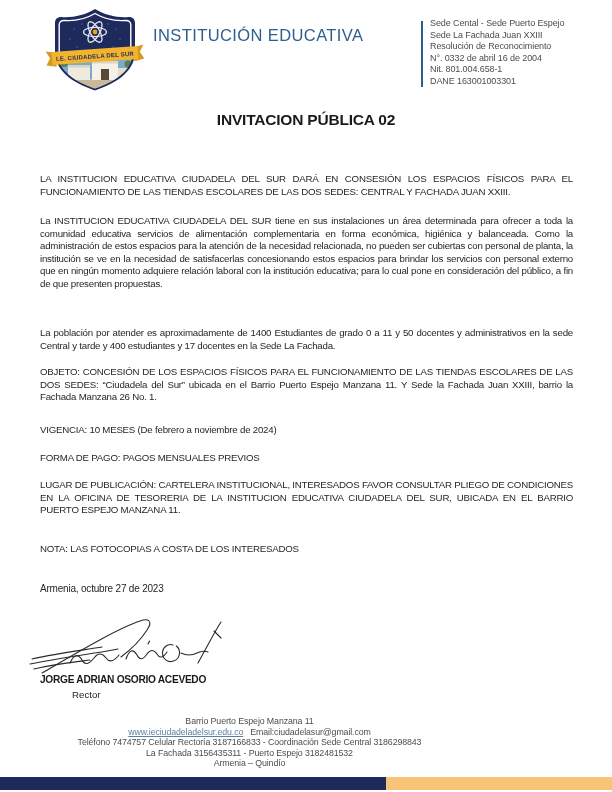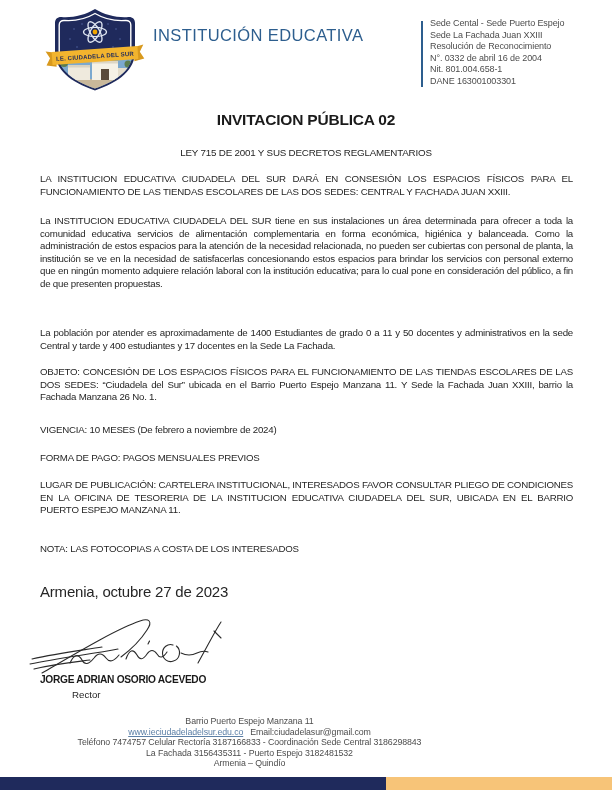--- a/index.html
+++ b/index.html
@@ -41,21 +41,21 @@
   }
   .para.single { text-align: left; }
   .p1 { top: 173px; }
   .p2 { top: 215px; }
   .p3 { top: 327px; }
   .p4 { top: 366px; }
   .p5 { top: 424px; }
   .p6 { top: 452px; }
   .p7 { top: 479px; }
   .p8 { top: 543px; }
-  .date-line { position: absolute; left: 40px; top: 583px; font-size: 15px; letter-spacing: -0.2px; }
+  .date-line { position: absolute; left: 40px; top: 583px; font-size: 10px; letter-spacing: -0.2px; }
 
   .signature { position: absolute; left: 28px; top: 615px; }
   .sig-name {
     position: absolute; left: 40px; top: 674px;
     font-weight: bold; font-size: 10.2px; letter-spacing: -0.3px; color: #1a1a1a;
   }
   .sig-role { position: absolute; left: 40px; top: 689px; font-size: 9.7px; padding-left: 32px; }
 
   
   .footer-block {
@@ -134,21 +134,20 @@
   <div class="head-info">
     <div>Sede Cental - Sede Puerto Espejo</div>
     <div>Sede La Fachada Juan XXIII</div>
     <div>Resolución de Reconocimiento</div>
     <div>N°. 0332 de abril 16 de 2004</div>
     <div>Nit. 801.004.658-1</div>
     <div>DANE 163001003301</div>
   </div>
 
   <div class="doc-title">INVITACION PÚBLICA 02</div>
-  <div class="doc-subtitle">LEY 715 DE 2001 Y SUS DECRETOS REGLAMENTARIOS</div>
 
   <p class="para p1">LA INSTITUCION EDUCATIVA CIUDADELA DEL SUR DARÁ EN CONSESIÓN LOS ESPACIOS FÍSICOS PARA EL FUNCIONAMIENTO DE LAS TIENDAS ESCOLARES DE LAS DOS SEDES: CENTRAL Y FACHADA JUAN XXIII.</p>
   <p class="para p2">La INSTITUCION EDUCATIVA CIUDADELA DEL SUR tiene en sus instalaciones un área determinada para ofrecer a toda la comunidad educativa servicios de alimentación complementaria en forma económica, higiénica y balanceada. Como la administración de estos espacios para la atención de la necesidad relacionada, no pueden ser cubiertas con personal de planta, la institución se ve en la necesidad de satisfacerlas concesionando estos espacios para brindar los servicios con personal externo que en ningún momento adquiere relación laboral con la institución educativa; para lo cual pone en consideración del público, a fin de que presenten propuestas.</p>
   <p class="para p3">La población por atender es aproximadamente de 1400 Estudiantes de grado 0 a 11 y 50 docentes y administrativos en la sede Central y tarde y 400 estudiantes y 17 docentes en la Sede La Fachada.</p>
   <p class="para p4">OBJETO: CONCESIÓN DE LOS ESPACIOS FÍSICOS PARA EL FUNCIONAMIENTO DE LAS TIENDAS ESCOLARES DE LAS DOS SEDES: “Ciudadela del Sur” ubicada en el Barrio Puerto Espejo Manzana 11. Y Sede la Fachada Juan XXIII, barrio la Fachada Manzana 26 No. 1.</p>
   <p class="para p5 single">VIGENCIA: 10 MESES (De febrero a noviembre de 2024)</p>
   <p class="para p6 single">FORMA DE PAGO: PAGOS MENSUALES PREVIOS</p>
   <p class="para p7">LUGAR DE PUBLICACIÓN: CARTELERA INSTITUCIONAL, INTERESADOS FAVOR CONSULTAR PLIEGO DE CONDICIONES EN LA OFICINA DE TESORERIA DE LA INSTITUCION EDUCATIVA CIUDADELA DEL SUR, UBICADA EN EL BARRIO PUERTO ESPEJO MANZANA 11.</p>
   <p class="para p8 single">NOTA: LAS FOTOCOPIAS A COSTA DE LOS INTERESADOS</p>
 

